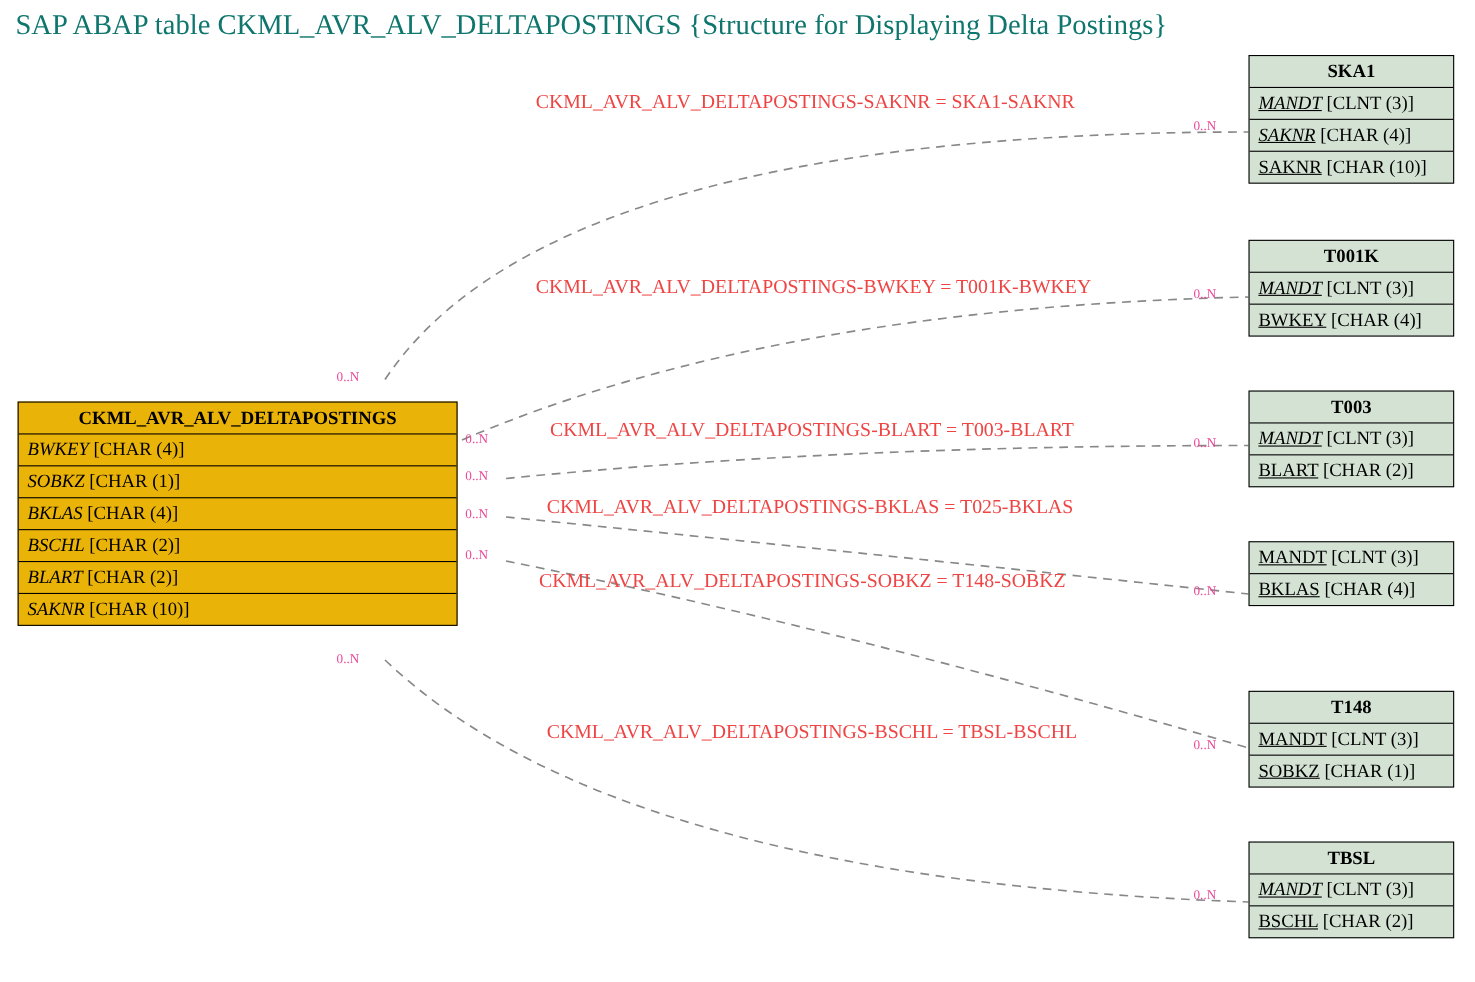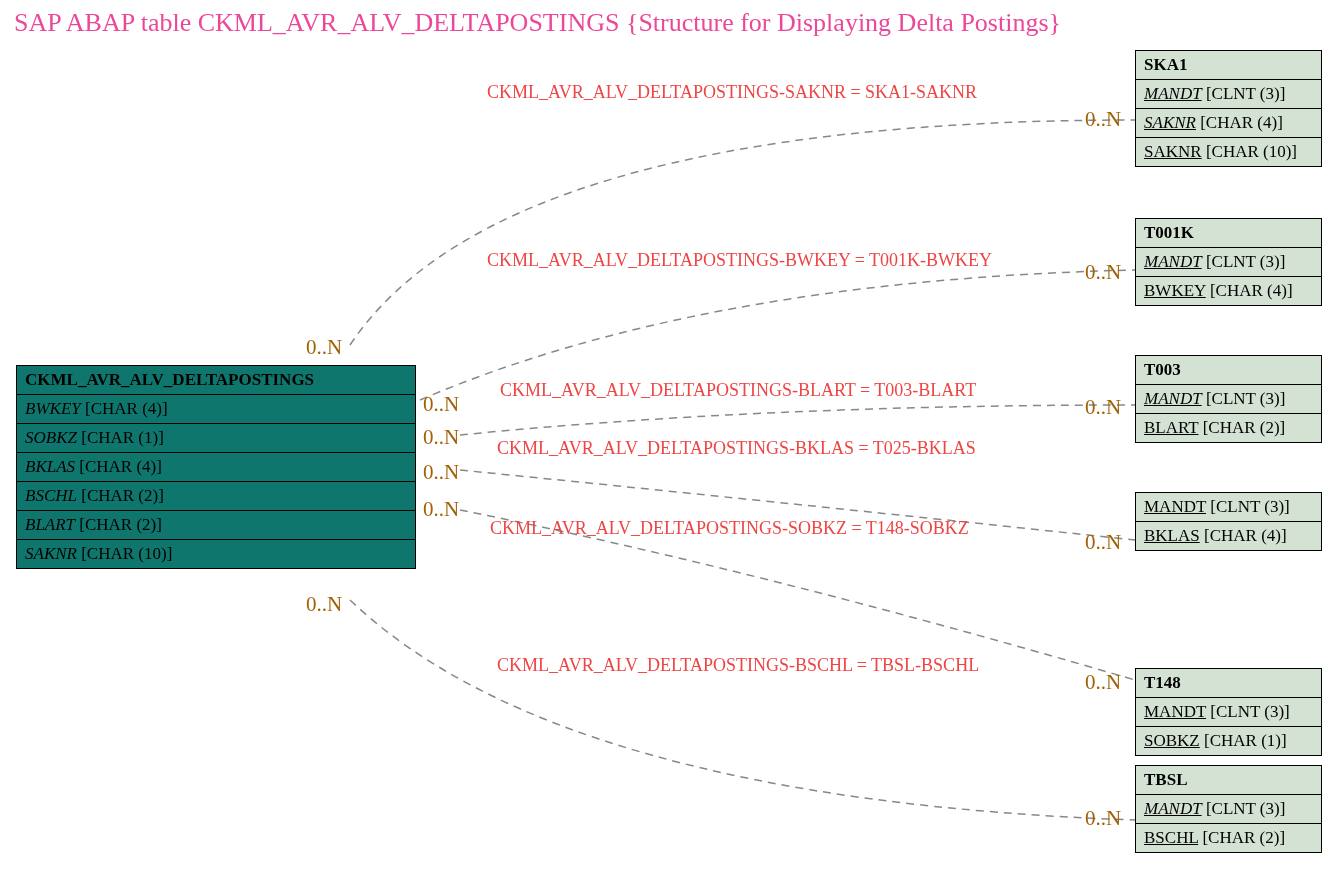--- a/index.html
+++ b/index.html
@@ -10,61 +10,62 @@
     width: 1341px;
     height: 893px;
     position: relative;
     overflow: hidden;
   }
   .title {
     position: absolute;
     top: 8px;
     left: 14px;
     font-size: 26px;
-    color: #ec4899;
+    color: #0f766e;
   }
   .entity {
     position: absolute;
     border: 1px solid #000;
     font-size: 17px;
   }
   .entity-header {
+    text-align: center;
     font-weight: bold;
     padding: 4px 8px;
     border-bottom: 1px solid #000;
   }
   .entity-row {
     padding: 4px 8px;
     border-bottom: 1px solid #000;
   }
   .entity-row:last-child {
     border-bottom: none;
   }
   .main-entity {
-    background: #0f766e;
+    background: #eab308;
   }
   .rel-entity {
     background: #d4e2d4;
   }
   .fk-italic {
     font-style: italic;
   }
   .underline {
     text-decoration: underline;
   }
   .label {
     position: absolute;
     font-size: 18px;
     color: #ef4444;
     white-space: nowrap;
   }
   .card {
     position: absolute;
-    font-size: 21px;
-    color: #a16207;
+    font-size: 12px;
+    color: #ec4899;
   }
   svg.lines {
     position: absolute;
     top: 0;
     left: 0;
     width: 1341px;
     height: 893px;
     pointer-events: none;
   }
   svg.lines path {
@@ -115,36 +116,36 @@
   <div class="entity-header">T003</div>
   <div class="entity-row"><span class="fk-italic underline">MANDT</span> <span>[CLNT (3)]</span></div>
   <div class="entity-row"><span class="underline">BLART</span> <span>[CHAR (2)]</span></div>
 </div>
 
 <div class="entity rel-entity" style="left:1135px; top:492px; width:185px;">
   <div class="entity-row"><span class="underline">MANDT</span> <span>[CLNT (3)]</span></div>
   <div class="entity-row"><span class="underline">BKLAS</span> <span>[CHAR (4)]</span></div>
 </div>
 
-<div class="entity rel-entity" style="left:1135px; top:628px; width:185px;margin-top:40px;">
+<div class="entity rel-entity" style="left:1135px; top:628px; width:185px;">
   <div class="entity-header">T148</div>
   <div class="entity-row"><span class="underline">MANDT</span> <span>[CLNT (3)]</span></div>
   <div class="entity-row"><span class="underline">SOBKZ</span> <span>[CHAR (1)]</span></div>
 </div>
 
 <div class="entity rel-entity" style="left:1135px; top:765px; width:185px;">
   <div class="entity-header">TBSL</div>
   <div class="entity-row"><span class="fk-italic underline">MANDT</span> <span>[CLNT (3)]</span></div>
   <div class="entity-row"><span class="underline">BSCHL</span> <span>[CHAR (2)]</span></div>
 </div>
 
 <div class="label" style="left:487px; top:82px;">CKML_AVR_ALV_DELTAPOSTINGS-SAKNR = SKA1-SAKNR</div>
 <div class="label" style="left:487px; top:250px;">CKML_AVR_ALV_DELTAPOSTINGS-BWKEY = T001K-BWKEY</div>
 <div class="label" style="left:500px; top:380px;">CKML_AVR_ALV_DELTAPOSTINGS-BLART = T003-BLART</div>
-<div class="label" style="left:497px; top:438px;text-align:right;">CKML_AVR_ALV_DELTAPOSTINGS-BKLAS = T025-BKLAS</div>
+<div class="label" style="left:497px; top:450px;text-align:right;">CKML_AVR_ALV_DELTAPOSTINGS-BKLAS = T025-BKLAS</div>
 <div class="label" style="left:490px; top:518px;">CKML_AVR_ALV_DELTAPOSTINGS-SOBKZ = T148-SOBKZ</div>
 <div class="label" style="left:497px; top:655px;text-align:right;">CKML_AVR_ALV_DELTAPOSTINGS-BSCHL = TBSL-BSCHL</div>
 
 <div class="card" style="left:306px; top:335px;">0..N</div>
 <div class="card" style="left:423px; top:392px;">0..N</div>
 <div class="card" style="left:423px; top:425px;">0..N</div>
 <div class="card" style="left:423px; top:460px;">0..N</div>
 <div class="card" style="left:423px; top:497px;">0..N</div>
 <div class="card" style="left:306px; top:592px;">0..N</div>
 

